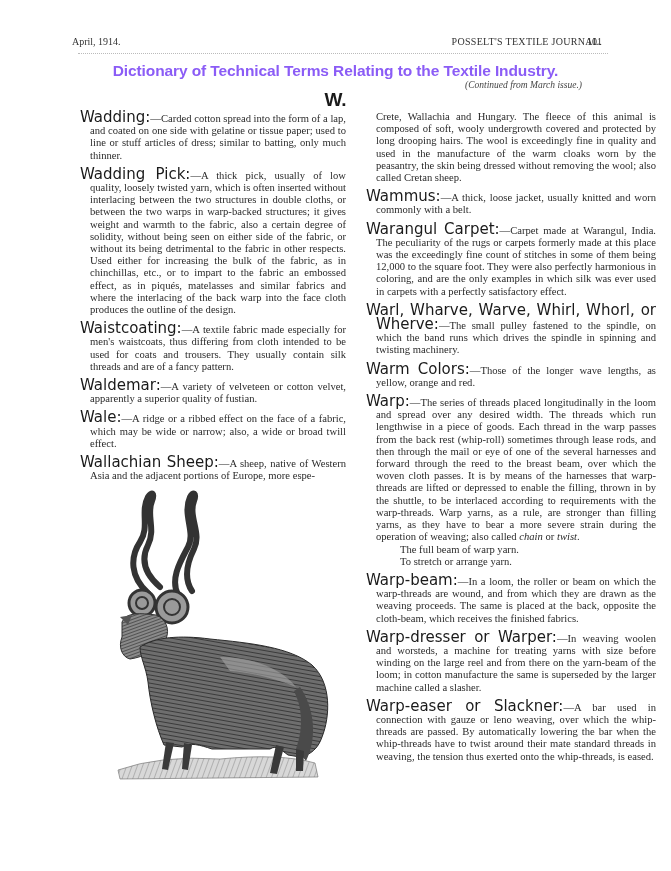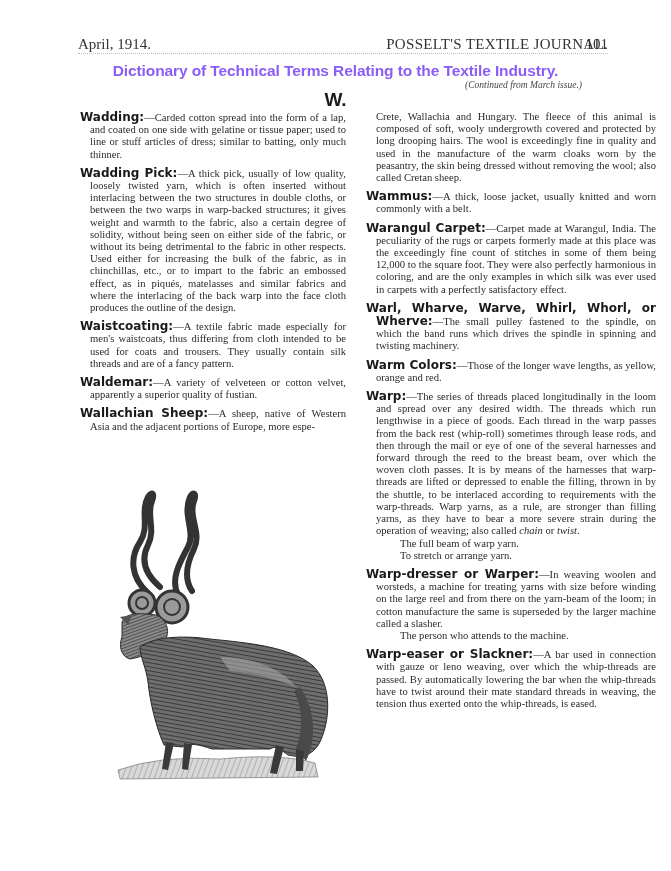--- a/index.html
+++ b/index.html
@@ -1,38 +1,38 @@
 <!DOCTYPE html>
 <html><head>
 <meta charset="utf-8">
 <style>
   html, body { margin:0; padding:0; background:#ffffff; }
   body { width:671px; height:871px; position:relative; overflow:hidden;
          font-family:"Liberation Serif", "DejaVu Serif", serif; color:#2a2a2a; }
-  .running-head { position:absolute; top:36px; left:78px; width:530px; height:16px;
-                  font-size:15px; color:#333; }
+  .running-head { position:absolute; top:36px; left:72px; width:530px; height:16px;
+                  font-size:10px; color:#333; }
   .running-head .date { position:absolute; left:0; top:0; }
   .running-head .journal { position:absolute; left:0; right:0; text-align:right; top:0; letter-spacing:0.3px; }
   .running-head .pageno { position:absolute; right:0; top:0; }
   .rule { position:absolute; top:53px; left:78px; width:530px; border-top:1px dotted #bbb; }
   .title { position:absolute; top:62px; left:0; width:671px; text-align:center;
            font-family:"Liberation Sans", "DejaVu Sans", sans-serif; font-weight:bold;
            font-size:15.5px; color:#8b5cf6; letter-spacing:-0.1px; }
   .subtitle { position:absolute; top:80px; left:0; width:582px; text-align:right;
               font-style:italic; font-size:9.5px; color:#444; }
   .letter { position:absolute; top:89px; left:0; width:671px; text-align:center;
             font-family:"Liberation Sans", "DejaVu Sans", sans-serif; font-weight:bold;
             font-size:19px; color:#1a1a1a; }
   .col { position:absolute; font-size:10.6px; line-height:12.2px; text-align:justify; }
   .col-left { left:80px; top:111px; width:266px; }
   .col-right { left:366px; top:111px; width:290px; }
   .entry { margin:0 0 6px 0; padding-left:10px; text-indent:-10px; hyphens:manual; }
   .entry.cont { padding-left:10px; text-indent:0; }
-  .term { font-family:"DejaVu Sans", "Liberation Sans", sans-serif; font-weight:bold;
-          font-size:12px; color:#1a1a1a; }
+  .term { font-family:"DejaVu Sans", "Liberation Sans", sans-serif; font-weight:normal;
+          font-size:15px; color:#1a1a1a; }
   .sense { display:block; text-indent:0; padding-left:24px; margin:0; }
   em { font-style:italic;font-family:Liberation Serif, serif; }
   .illustration { position:absolute; left:100px; top:487px; width:250px; height:295px; }
 </style>
 </head>
 <body>
 
 <div class="running-head">
   <span class="date">April, 1914.</span>
   <span class="journal">POSSELT'S TEXTILE JOURNAL.</span>
@@ -42,20 +42,21 @@
 
 <div class="title">Dictionary of Technical Terms Relating to the Textile Industry.</div>
 <div class="subtitle">(Continued from March issue.)</div>
 <div class="letter">W.</div>
 
 <div class="col col-left">
   <p class="entry"><span class="term">Wadding:</span><span>—Carded cotton spread into the form of a lap, and coated on one side with gelatine or tissue paper; used to line or stuff articles of dress; similar to batting, only much thinner.</span></p>
   <p class="entry"><span class="term">Wadding Pick:</span><span>—A thick pick, usually of low quality, loosely twisted yarn, which is often inserted with­out interlacing between the two structures in dou­ble cloths, or between the two warps in warp-backed structures; it gives weight and warmth to the fabric, also a certain degree of solidity, with­out being seen on either side of the fabric, or without its being detrimental to the fabric in other respects. Used either for increasing the bulk of the fabric, as in chinchillas, etc., or to impart to the fabric an embossed effect, as in piqués, mate­lasses and similar fabrics and where the interlac­ing of the back warp into the face cloth produces the outline of the design.</span></p>
   <p class="entry"><span class="term">Waistcoating:</span><span>—A textile fabric made especially for men's waistcoats, thus differing from cloth in­tended to be used for coats and trousers. They usually contain silk threads and are of a fancy pattern.</span></p>
   <p class="entry"><span class="term">Waldemar:</span><span>—A variety of velveteen or cotton velvet, apparently a superior quality of fustian.</span></p>
+  <p class="entry"><span class="term">Wale:</span><span>—A ridge or a ribbed effect on the face of a fabric, which may be wide or narrow; also, a wide or broad twill effect.</span></p>
   <p class="entry"><span class="term">Wallachian Sheep:</span><span>—A sheep, native of Western Asia and the adjacent portions of Europe, more espe-</span></p>
 </div>
 
 <div class="illustration" title="Engraving of a Wallachian sheep with long spiral horns">
   <svg width="250" height="295" viewBox="0 0 250 295">
     <defs>
       <pattern id="hatch" width="3" height="3" patternUnits="userSpaceOnUse" patternTransform="rotate(70)">
         <rect width="3" height="3" fill="#8a8a8a"></rect>
         <line x1="0" y1="0" x2="0" y2="3" stroke="#3a3a3a" stroke-width="1.4"></line>
       </pattern>
@@ -98,17 +99,17 @@
 <div class="col col-right">
   <p class="entry cont">Crete, Wallachia and Hungary. The fleece of this animal is composed of soft, wooly undergrowth covered and protected by long drooping hairs. The wool is exceedingly fine in quality and used in the manufacture of the warm cloaks worn by the peasantry, the skin being dressed without re­moving the wool; also called Cretan sheep.</p>
   <p class="entry"><span class="term">Wammus:</span><span>—A thick, loose jacket, usually knitted and worn commonly with a belt.</span></p>
   <p class="entry"><span class="term">Warangul Carpet:</span><span>—Carpet made at Warangul, India. The peculiarity of the rugs or carpets formerly made at this place was the exceedingly fine count of stitches in some of them being 12,000 to the square foot. They were also perfectly harmonious in coloring, and are the only examples in which silk was ever used in carpets with a perfectly sat­isfactory effect.</span></p>
   <p class="entry"><span class="term">Warl, Wharve, Warve, Whirl, Whorl, or Wherve:</span><span>—The small pulley fastened to the spindle, on which the band runs which drives the spindle in spinning and twisting machinery.</span></p>
   <p class="entry"><span class="term">Warm Colors:</span><span>—Those of the longer wave lengths, as yellow, orange and red.</span></p>
   <p class="entry"><span class="term">Warp:</span><span>—The series of threads placed longitudinally in the loom and spread over any desired width. The threads which run lengthwise in a piece of goods. Each thread in the warp passes from the back rest (whip-roll) sometimes through lease rods, and then through the mail or eye of one of the several harnesses and forward through the reed to the breast beam, over which the woven cloth passes. It is by means of the harnesses that warp-threads are lifted or depressed to enable the filling, thrown in by the shuttle, to be interlaced according to requirements with the warp-threads. Warp yarns, as a rule, are stronger than filling yarns, as they have to bear a more severe strain during the operation of weaving; also called </span><em>chain</em><span> or </span><em>twist</em><span>.</span>
     <span class="sense">The full beam of warp yarn.</span>
     <span class="sense">To stretch or arrange yarn.</span>
   </p>
+  <p class="entry"><span class="term">Warp-beam:</span><span>—In a loom, the roller or beam on which the warp-threads are wound, and from which they are drawn as the weaving proceeds. The same is placed at the back, opposite the cloth-beam, which receives the finished fabrics.</span></p>
   <p class="entry"><span class="term">Warp-dresser or Warper:</span><span>—In weaving woolen and worsteds, a machine for treating yarns with size before winding on the large reel and from there on the yarn-beam of the loom; in cotton manufac­ture the same is superseded by the larger machine called a slasher.</span>
-    <span class="sense">The person who attends to the machine.</span>
   </p>
   <p class="entry"><span class="term">Warp-easer or Slackner:</span><span>—A bar used in connection with gauze or leno weaving, over which the whip-threads are passed. By automatically lowering the bar when the whip-threads have to twist around their mate standard threads in weaving, the ten­sion thus exerted onto the whip-threads, is eased.</span></p>
 </div>
 
 </body></html>

